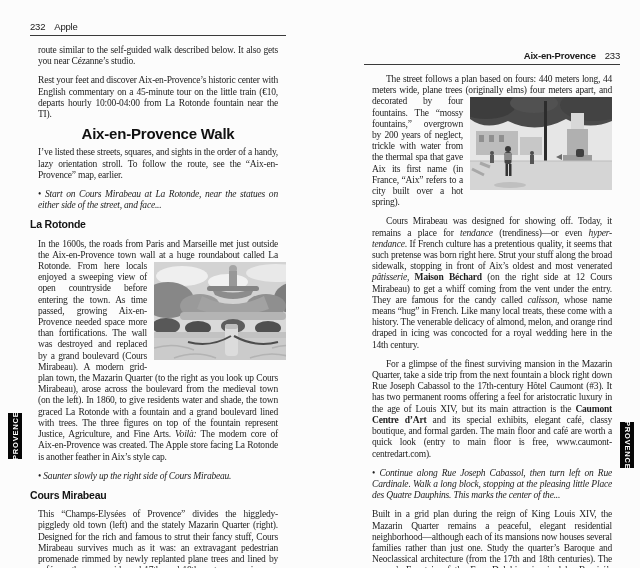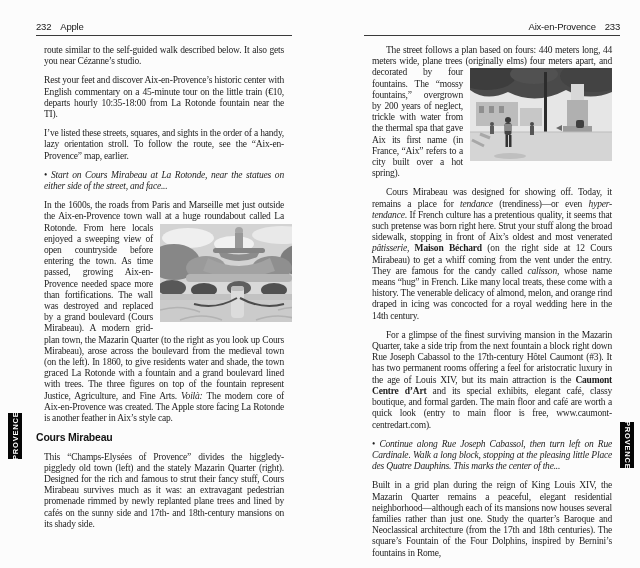--- a/index.html
+++ b/index.html
@@ -1,26 +1,26 @@
 <!DOCTYPE html>
 <html lang="en"><head>
 <meta charset="utf-8">
 <style>
   html,body{margin:0;padding:0;background:#ffffff;}
   .spread{position:relative;width:640px;height:568px;background:#fcfcfc;overflow:hidden;
           font-family:"Liberation Serif",serif;color:#1d1d1d;}
   .page{position:absolute;top:0;height:568px;overflow:hidden;}
-  .page-left{left:36px;width:256px;}
+  .page-left{left:30px;width:256px;}
   .page-right{left:364px;width:256px;}
 
   .page-header{display:flex;align-items:baseline;gap:9px;border-bottom:1px solid #3a3a3a;
                padding:21px 0 3px;font-family:"Liberation Sans",sans-serif;font-size:9.5px;
                letter-spacing:-0.2px;color:#191919;}
   .right-header{justify-content:flex-end;}
-  .right-header .hdr-title{font-weight:400;}
+  .right-header .hdr-title{font-weight:700;margin-top:29px;}
 
   .body{margin-top:9px;font-size:9.5px;line-height:11.2px;text-align:justify;
         letter-spacing:-0.2px;-webkit-hyphens:auto;hyphens:auto;}
   .body p{margin:8px;}
   .section-heading{font-family:"Liberation Sans",sans-serif;font-size:10.5px;font-weight:700;
                    letter-spacing:-0.2px;margin:6px 0 1px;color:#141414;text-align:left;}
   .walk-title{font-family:"Liberation Sans",sans-serif;font-size:15px;font-weight:700;
               text-align:center;margin:8px 0 5px;letter-spacing:-0.2px;color:#111;}
   .indent{text-indent:14px;}
   .bullet{text-align:justify;}
@@ -44,25 +44,27 @@
 
   <div class="page page-left">
     <div class="page-header">
       <span class="hdr-num">232</span>
       <span class="hdr-title">Apple</span>
     </div>
 
     <div class="body">
       <p><span>route similar to the self-guided walk described below. It also gets you near Cézanne’s studio.</span></p>
 
-      <p><span>Rest your feet and discover Aix-en-Provence’s historic center with English commentary on a 45-minute tour on the little train (€10, departs hourly 10:35-18:00 from La Rotonde fountain near the TI).</span></p>
+      <p><span>Rest your feet and discover Aix-en-Provence’s historic center with English commentary on a 45-minute tour on the little train (€10, departs hourly 10:00-04:00 from La Rotonde fountain near the TI).</span></p>
 
+      <h2 class="walk-title">Aix-en-Provence Walk</h2>
       <p><span>I’ve listed these streets, squares, and sights in the order of a handy, lazy orientation stroll. To follow the route, see the “Aix-en-Provence” map, earlier.</span></p>
       <p class="bullet"><span>• </span><i>Start on Cours Mirabeau at La Rotonde, near the statues on either side of the street, and face...</i></p>
 
+      <h3 class="section-heading">La Rotonde</h3>
       <p><span><span>In the 1600s, the roads from Paris and Marseille met just outside the Aix-en-Provence town wall at a huge roundabout called La </span></span><span class="photo-float photo-rotonde">
             <svg viewBox="0 0 158 98" preserveAspectRatio="none">
         <rect width="158" height="58" fill="#d3d3d3"></rect>
         <ellipse cx="28" cy="14" rx="26" ry="10" fill="#efefef"></ellipse>
         <ellipse cx="122" cy="11" rx="30" ry="9" fill="#e9e9e9"></ellipse>
         <ellipse cx="74" cy="20" rx="20" ry="8" fill="#f1f1f1"></ellipse>
         <ellipse cx="14" cy="38" rx="26" ry="18" fill="#878787"></ellipse>
         <ellipse cx="146" cy="36" rx="26" ry="17" fill="#7d7d7d"></ellipse>
         <ellipse cx="46" cy="44" rx="20" ry="12" fill="#9a9a9a"></ellipse>
         <ellipse cx="112" cy="44" rx="20" ry="12" fill="#8f8f8f"></ellipse>
@@ -78,20 +80,21 @@
         <ellipse cx="114" cy="66" rx="13" ry="7" fill="#505050"></ellipse>
         <ellipse cx="146" cy="64" rx="14" ry="8" fill="#5a5a5a"></ellipse>
         <rect x="0" y="70" width="158" height="6" fill="#c2c2c2"></rect>
         <rect x="0" y="76" width="158" height="22" fill="#cbcbcb"></rect>
         <path d="M0 86 Q20 80 40 88 M20 96 Q42 88 62 96 M96 96 Q118 88 140 96 M118 86 Q138 80 158 88" stroke="#b3b3b3" stroke-width="1.5" fill="none"></path>
         <rect x="71" y="62" width="13" height="32" rx="4" fill="#dcdcdc"></rect>
         <rect x="71" y="62" width="13" height="5" rx="2.5" fill="#bdbdbd"></rect>
         <path d="M77 74 Q56 86 34 80 M80 74 Q102 86 124 80" stroke="#4c4c4c" stroke-width="2" fill="none"></path>
       </svg>
           </span><span><span>Rotonde. From here locals enjoyed a sweeping view of open countryside before entering the town. As time passed, growing Aix-en-Provence needed space more than fortifications. The wall was destroyed and replaced by a grand boulevard (Cours Mirabeau). A modern grid-plan town, the Mazarin Quarter (to the right as you look up Cours Mirabeau), arose across the boulevard from the medieval town (on the left). In 1860, to give residents water and shade, the town graced La Rotonde with a fountain and a grand boulevard lined with trees. The three figures on top of the fountain represent Justice, Agriculture, and Fine Arts. </span><i>Voilà:</i><span> The modern core of Aix-en-Provence was created. The Apple store facing La Rotonde is another feather in Aix’s style cap.</span></span></p>
+      <p class="bullet"><span>• </span><i>Saunter slowly up the right side of Cours Mirabeau.</i></p>
 
       <h3 class="section-heading">Cours Mirabeau</h3>
       <p><span>This “Champs-Elysées of Provence” divides the higgledy-piggledy old town (left) and the stately Mazarin Quarter (right). Designed for the rich and famous to strut their fancy stuff, Cours Mirabeau survives much as it was: an extravagant pedestrian promenade rimmed by newly replanted plane trees and lined by cafés on the sunny side and 17th- and 18th-century mansions on its shady side.</span></p>
     </div>
   </div>
 
   <div class="page page-right">
     <div class="page-header right-header">
       <span class="hdr-title">Aix-en-Provence</span>
       <span class="hdr-num">233</span>

